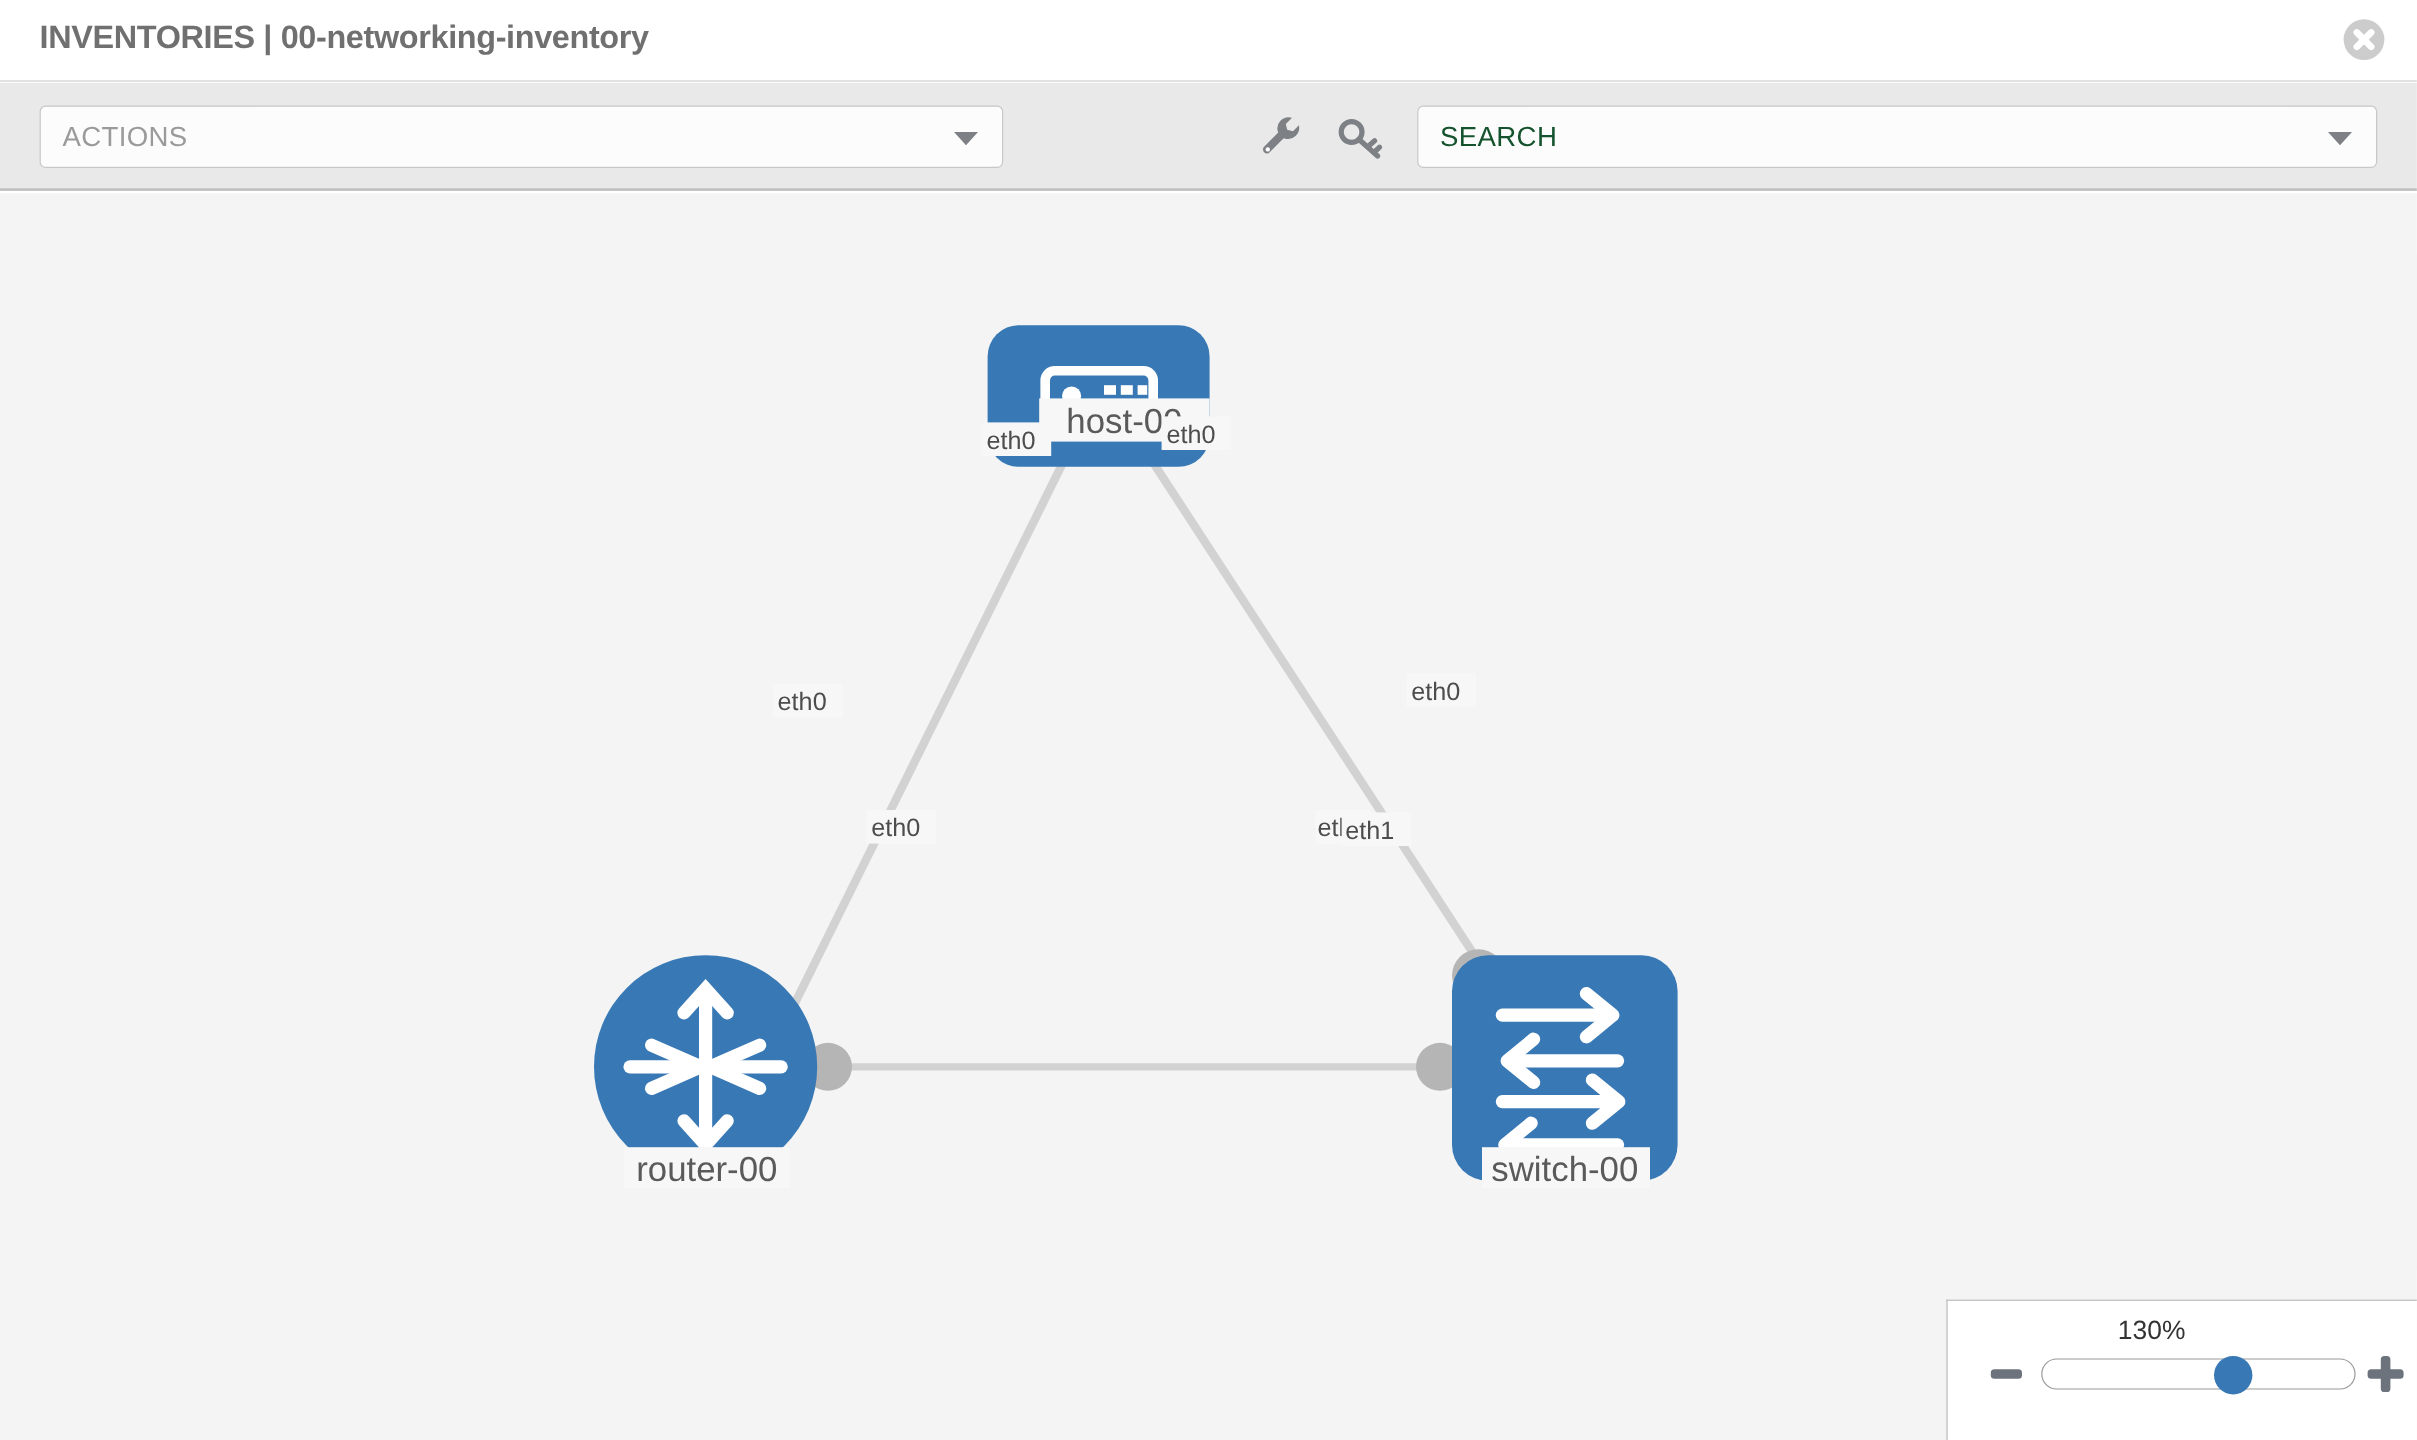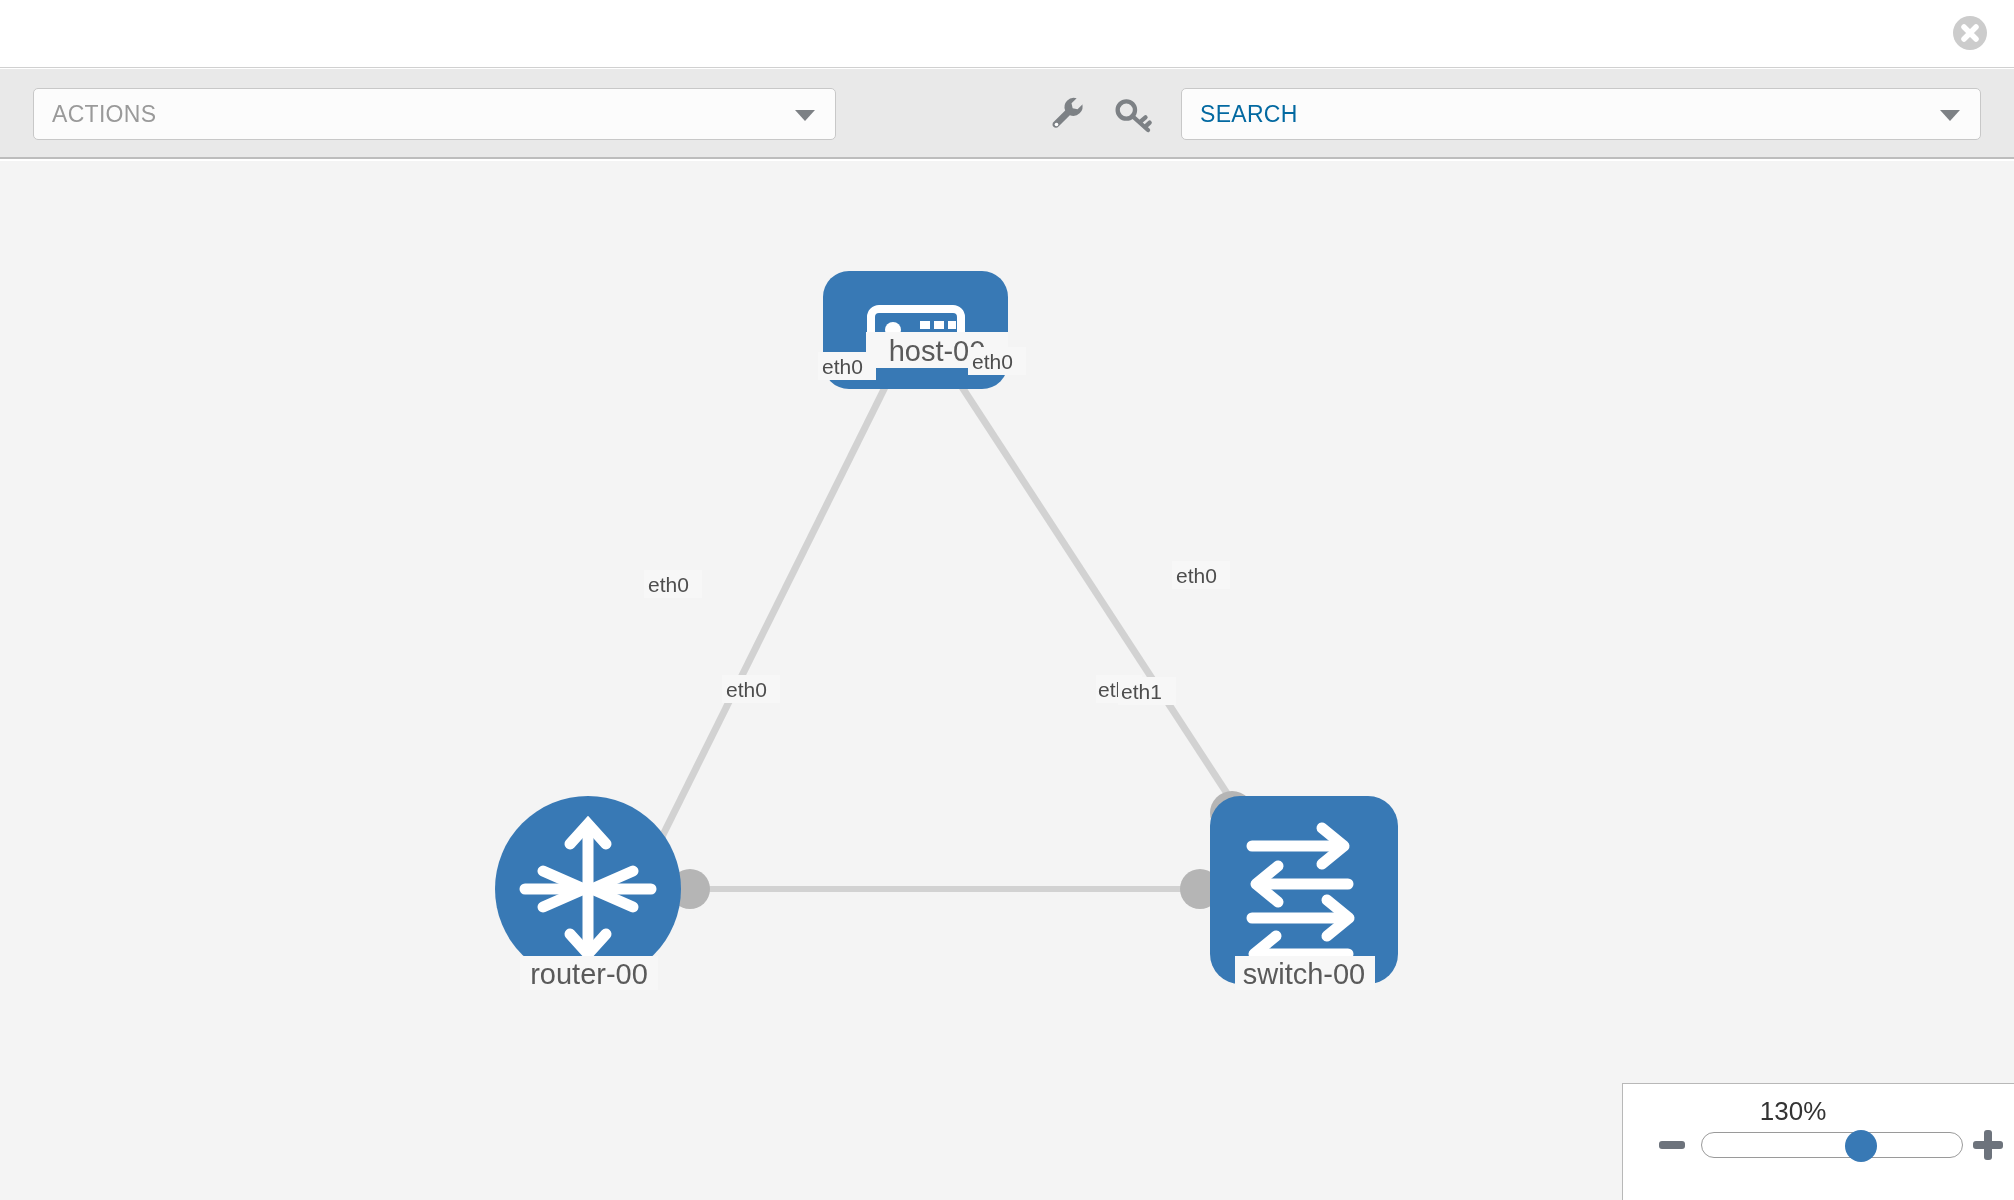--- a/index.html
+++ b/index.html
@@ -71,21 +71,21 @@
   .search-box {
     position: absolute; left: 1181px; top: 19px;
     width: 800px; height: 52px;
     background: #fcfcfc;
     border: 1px solid #c8c8c8;
     border-radius: 5px;
     cursor: text;
   }
   .search-box .label {
     position: absolute; left: 18px; top: 12px;
-    font-size: 23px; color: #0369a1;
+    font-size: 23px; color: #14532d;
     letter-spacing: 0.3px;
   }
 
   
   .canvas {
     position: absolute; left: 0; top: 161px;
     width: 2014px; height: 1039px;
     background: #f4f4f4;
     overflow: hidden;
   }
@@ -111,21 +111,21 @@
   .zoom-panel {
     position: absolute; left: 1622px; top: 1083px;
     width: 392px; height: 117px;
     background: #ffffff;
     border: 1px solid #b8b8b8;
     border-right: none; border-bottom: none;
   }
   .zoom-value {
     position: absolute; left: 0; top: 12px;
     width: 340px; text-align: center;
-    font-size: 26px; color: #333333;
+    font-size: 22px; color: #333333;
   }
   .zoom-minus {
     position: absolute; left: 36px; top: 57px;
     width: 26px; height: 8px; border-radius: 3px;
     background: #6d737c; cursor: pointer;
   }
   .zoom-plus {
     position: absolute; left: 350px; top: 46px;
     width: 30px; height: 30px; cursor: pointer;
   }
@@ -147,20 +147,21 @@
     width: 32px; height: 32px;
     border-radius: 50%;
     background: #3879b5;
     cursor: grab;
   }
 </style>
 </head>
 <body>
 
 <div class="header">
+  <div class="page-title">INVENTORIES | 00-networking-inventory</div>
   <div class="close-btn">
     <svg width="34" height="34" viewBox="0 0 34 34">
       <path d="M11 11 L23 23 M23 11 L11 23" stroke="#ffffff" stroke-width="5.5" stroke-linecap="round"></path>
     </svg>
   </div>
 </div>
 
 <div class="toolbar">
 
   <div class="actions-select">

